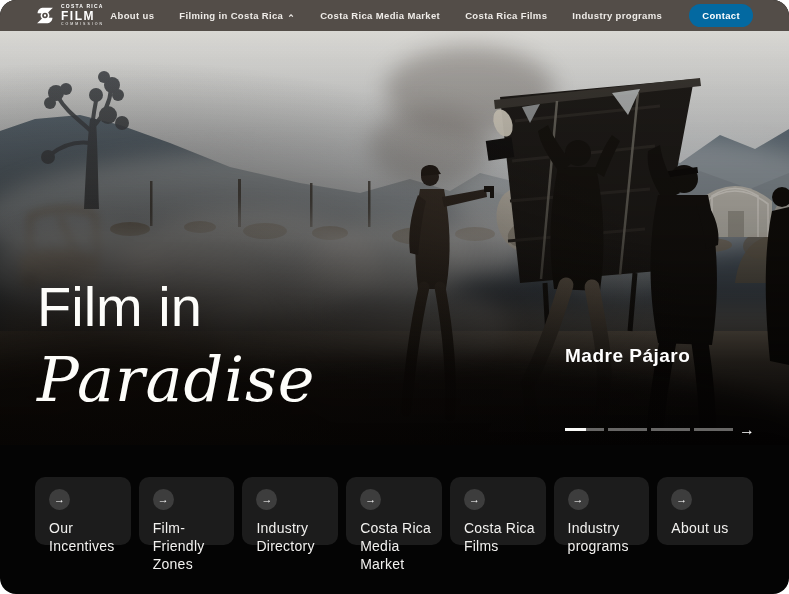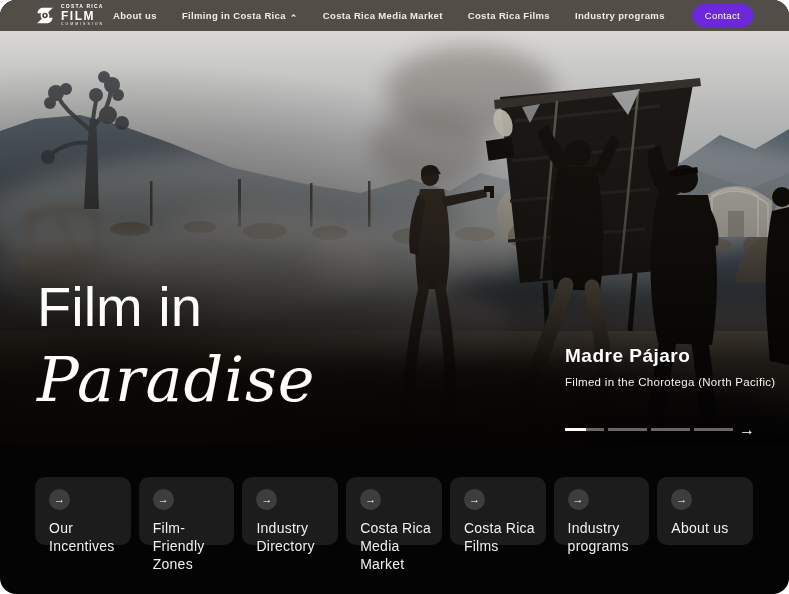--- a/index.html
+++ b/index.html
@@ -20,22 +20,22 @@
   .brand-top { font-size:5px; letter-spacing:1.2px; font-weight:bold; }
   .brand-main { font-size:12px; font-weight:bold; letter-spacing:1.5px; margin:1px 0; }
   .brand-sub { font-size:3.5px; letter-spacing:2px; }
   .nav { margin-left:auto; display:flex; align-items:center; gap:25px; }
   .nav-item {
     color:#efece8; font-size:9.5px; font-weight:bold; letter-spacing:.35px;
     display:flex; align-items:center; gap:4px; cursor:pointer; white-space:nowrap;
   }
   .chevron { font-size:9px; line-height:6px; position:relative; top:2px; }
   .contact-btn {
-    margin-left:27px; background:#6d28d9; color:#ffffff; border:none; cursor:pointer;
-    font-family:inherit; font-size:9.5px; font-weight:normal; letter-spacing:.35px;
+    margin-left:27px; background:#0369a1; color:#ffffff; border:none; cursor:pointer;
+    font-family:inherit; font-size:9.5px; font-weight:bold; letter-spacing:.35px;
     padding:6px 13px; border-radius:12px;
   }
 
   
   .hero { position:relative; height:414px; background:#a21caf; overflow:hidden; }
   .hero svg.scene { position:absolute; inset:0; display:block; }
   .hero-title { position:absolute; left:37px; top:247px; color:#fdfdfa; z-index:3; }
   .hero-title .line1 { font-weight:300; font-size:56px; line-height:1.04; letter-spacing:0; }
   .hero-title .line2 {
     font-family:"DejaVu Serif", serif; font-style:italic; font-weight:400;
@@ -315,21 +315,20 @@
       <rect x="0" y="0" width="789" height="414" fill="url(#leftdark)"></rect>
     </svg>
 
     <div class="hero-title">
       <div class="line1">Film in</div>
       <div class="line2">Paradise</div>
     </div>
 
     <div class="slide-info">
       <div class="slide-title">Madre Pájaro</div>
-      <div class="slide-loc">Filmed in the Chorotega (North Pacific)</div>
     </div>
 
     <div class="carousel">
       <span class="bar">
           <span class="fill" style="width: 55%;"></span>
         </span>
       <span class="bar"></span>
       <span class="bar"></span>
       <span class="bar"></span>
     </div>

